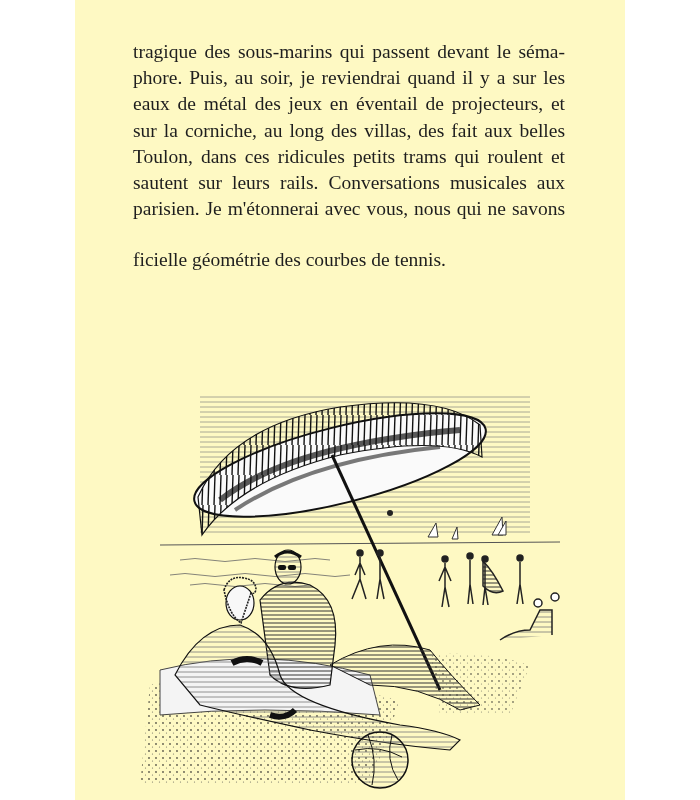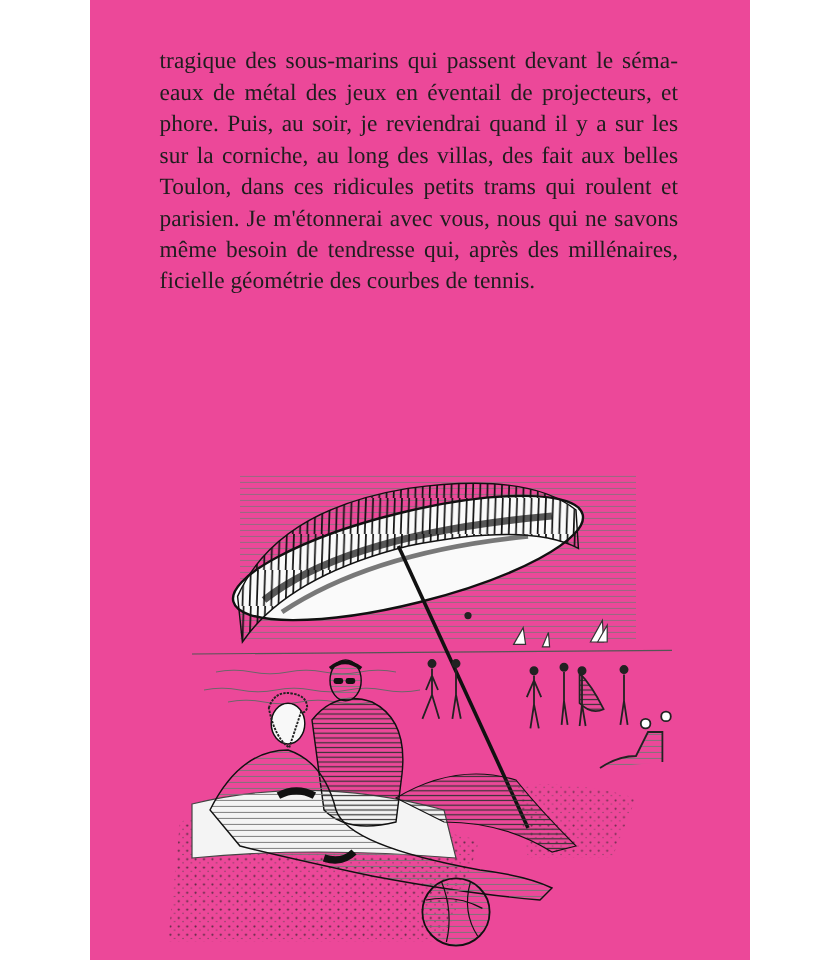--- a/index.html
+++ b/index.html
@@ -1,44 +1,44 @@
 <!DOCTYPE html>
 <html><head>
 <meta charset="utf-8">
 <style>
   html, body { margin: 0; padding: 0; background: #ffffff; }
   body { width: 700px; height: 800px; position: relative; overflow: hidden; }
   .page {
     position: absolute; left: 75px; top: 0; width: 550px; height: 800px;
-    background: #ec4899;
+    background: #fef9c3;
   }
   .text-block {
     position: absolute; left: 58px; top: 39px; width: 432px;
     font-family: "Liberation Serif", "DejaVu Serif", serif;
     font-size: 19.5px; line-height: 26.2px; color: #1e1e1e;
   }
   .line { display: block; white-space: nowrap; text-align: justify; text-align-last: justify; height: 26.2px; }
-  .line.last { text-align-last: left; }
+  .line.last { text-align-last: left; margin-top: 25px; }
   .illustration {
     position: absolute; left: 65px; top: 385px; width: 445px; height: 405px;
   }
   .illustration svg { width: 100%; height: 100%; display: block; }
 </style>
 </head>
 <body>
 
 <div class="page">
   <div class="text-block">
     <span class="line">tragique des sous-marins qui passent devant le séma-</span>
+    <span class="line">phore. Puis, au soir, je reviendrai quand il y a sur les</span>
     <span class="line">eaux de métal des jeux en éventail de projecteurs, et</span>
-    <span class="line">phore. Puis, au soir, je reviendrai quand il y a sur les</span>
     <span class="line">sur la corniche, au long des villas, des fait aux belles</span>
     <span class="line">Toulon, dans ces ridicules petits trams qui roulent et</span>
+    <span class="line">sautent sur leurs rails. Conversations musicales aux</span>
     <span class="line">parisien. Je m'étonnerai avec vous, nous qui ne savons</span>
-    <span class="line">même besoin de tendresse qui, après des millénaires,</span>
     <span class="line last">ficielle géométrie des courbes de tennis.</span>
   </div>
 
   <div class="illustration" title="Engraving of a beach scene: a fringed striped parasol over a reclining couple (woman with curly hair, man with sunglasses) on towels, a beach ball in the foreground, bathers walking on the shore, and sailboats on the sea">
     <svg viewBox="0 0 445 405" xmlns="http://www.w3.org/2000/svg">
       <defs>
         <pattern id="hatch" width="4" height="4" patternUnits="userSpaceOnUse">
           <line x1="0" y1="2" x2="4" y2="2" stroke="#333" stroke-width="1"></line>
         </pattern>
         <pattern id="hatchLight" width="5" height="5" patternUnits="userSpaceOnUse">

